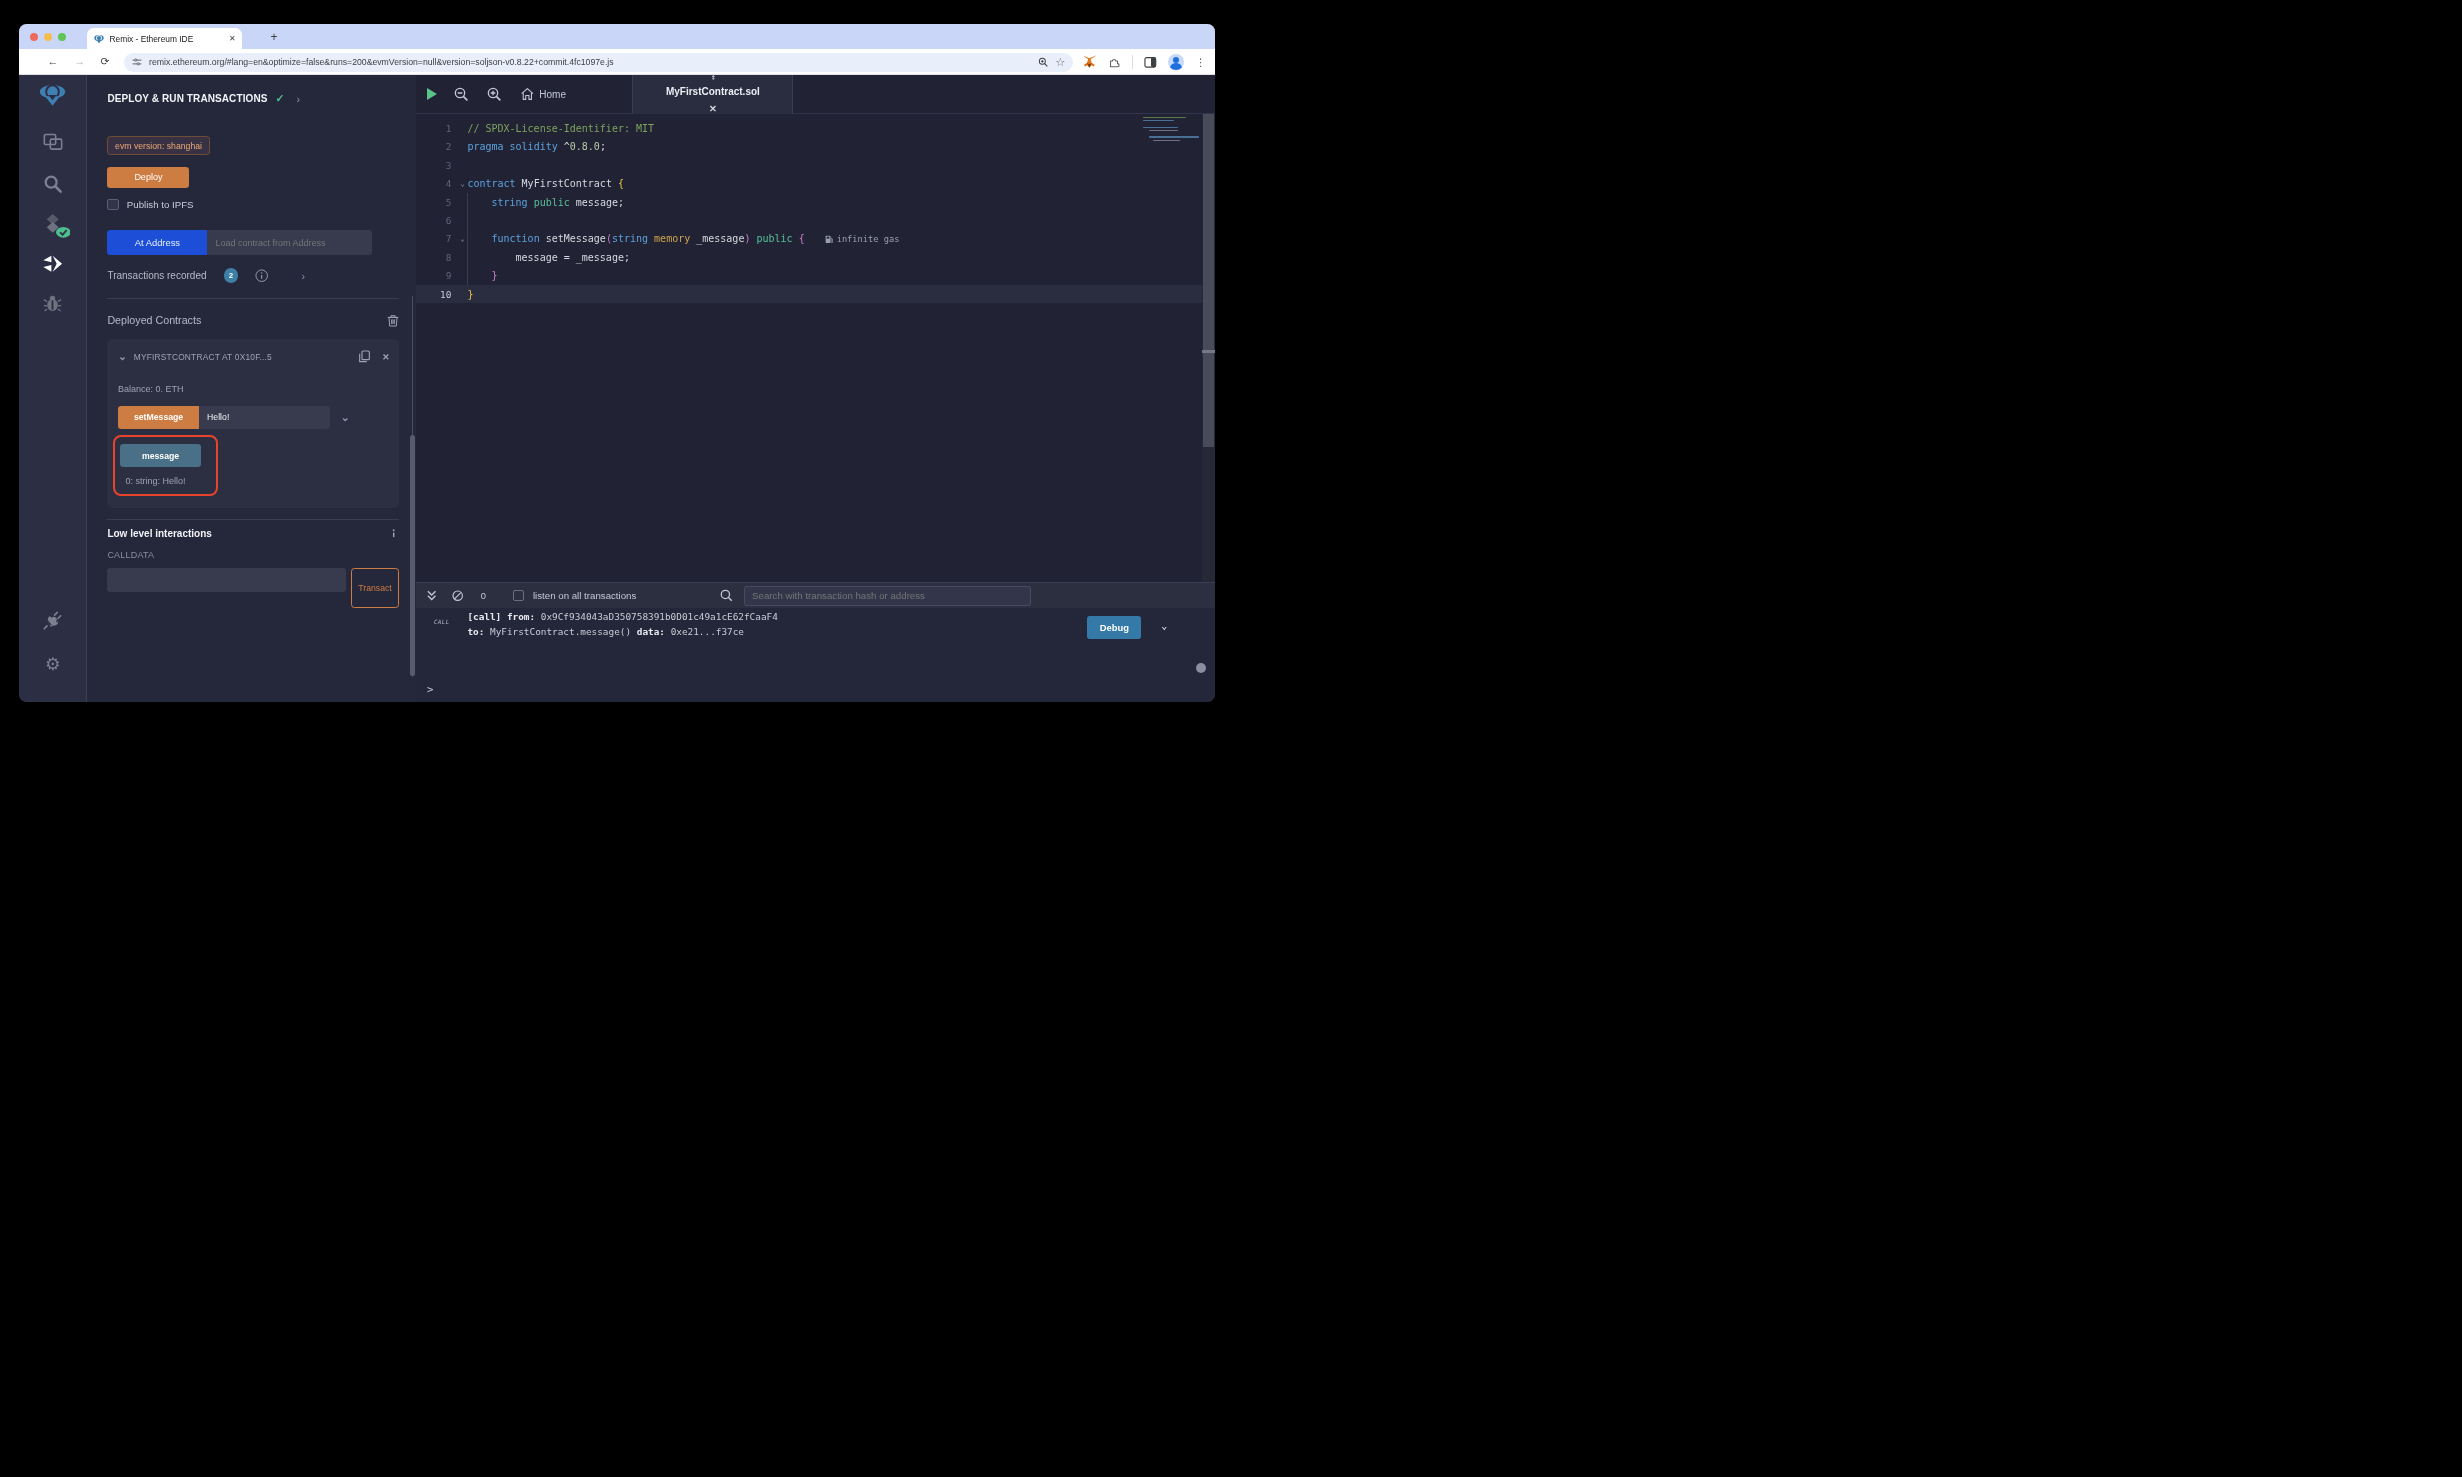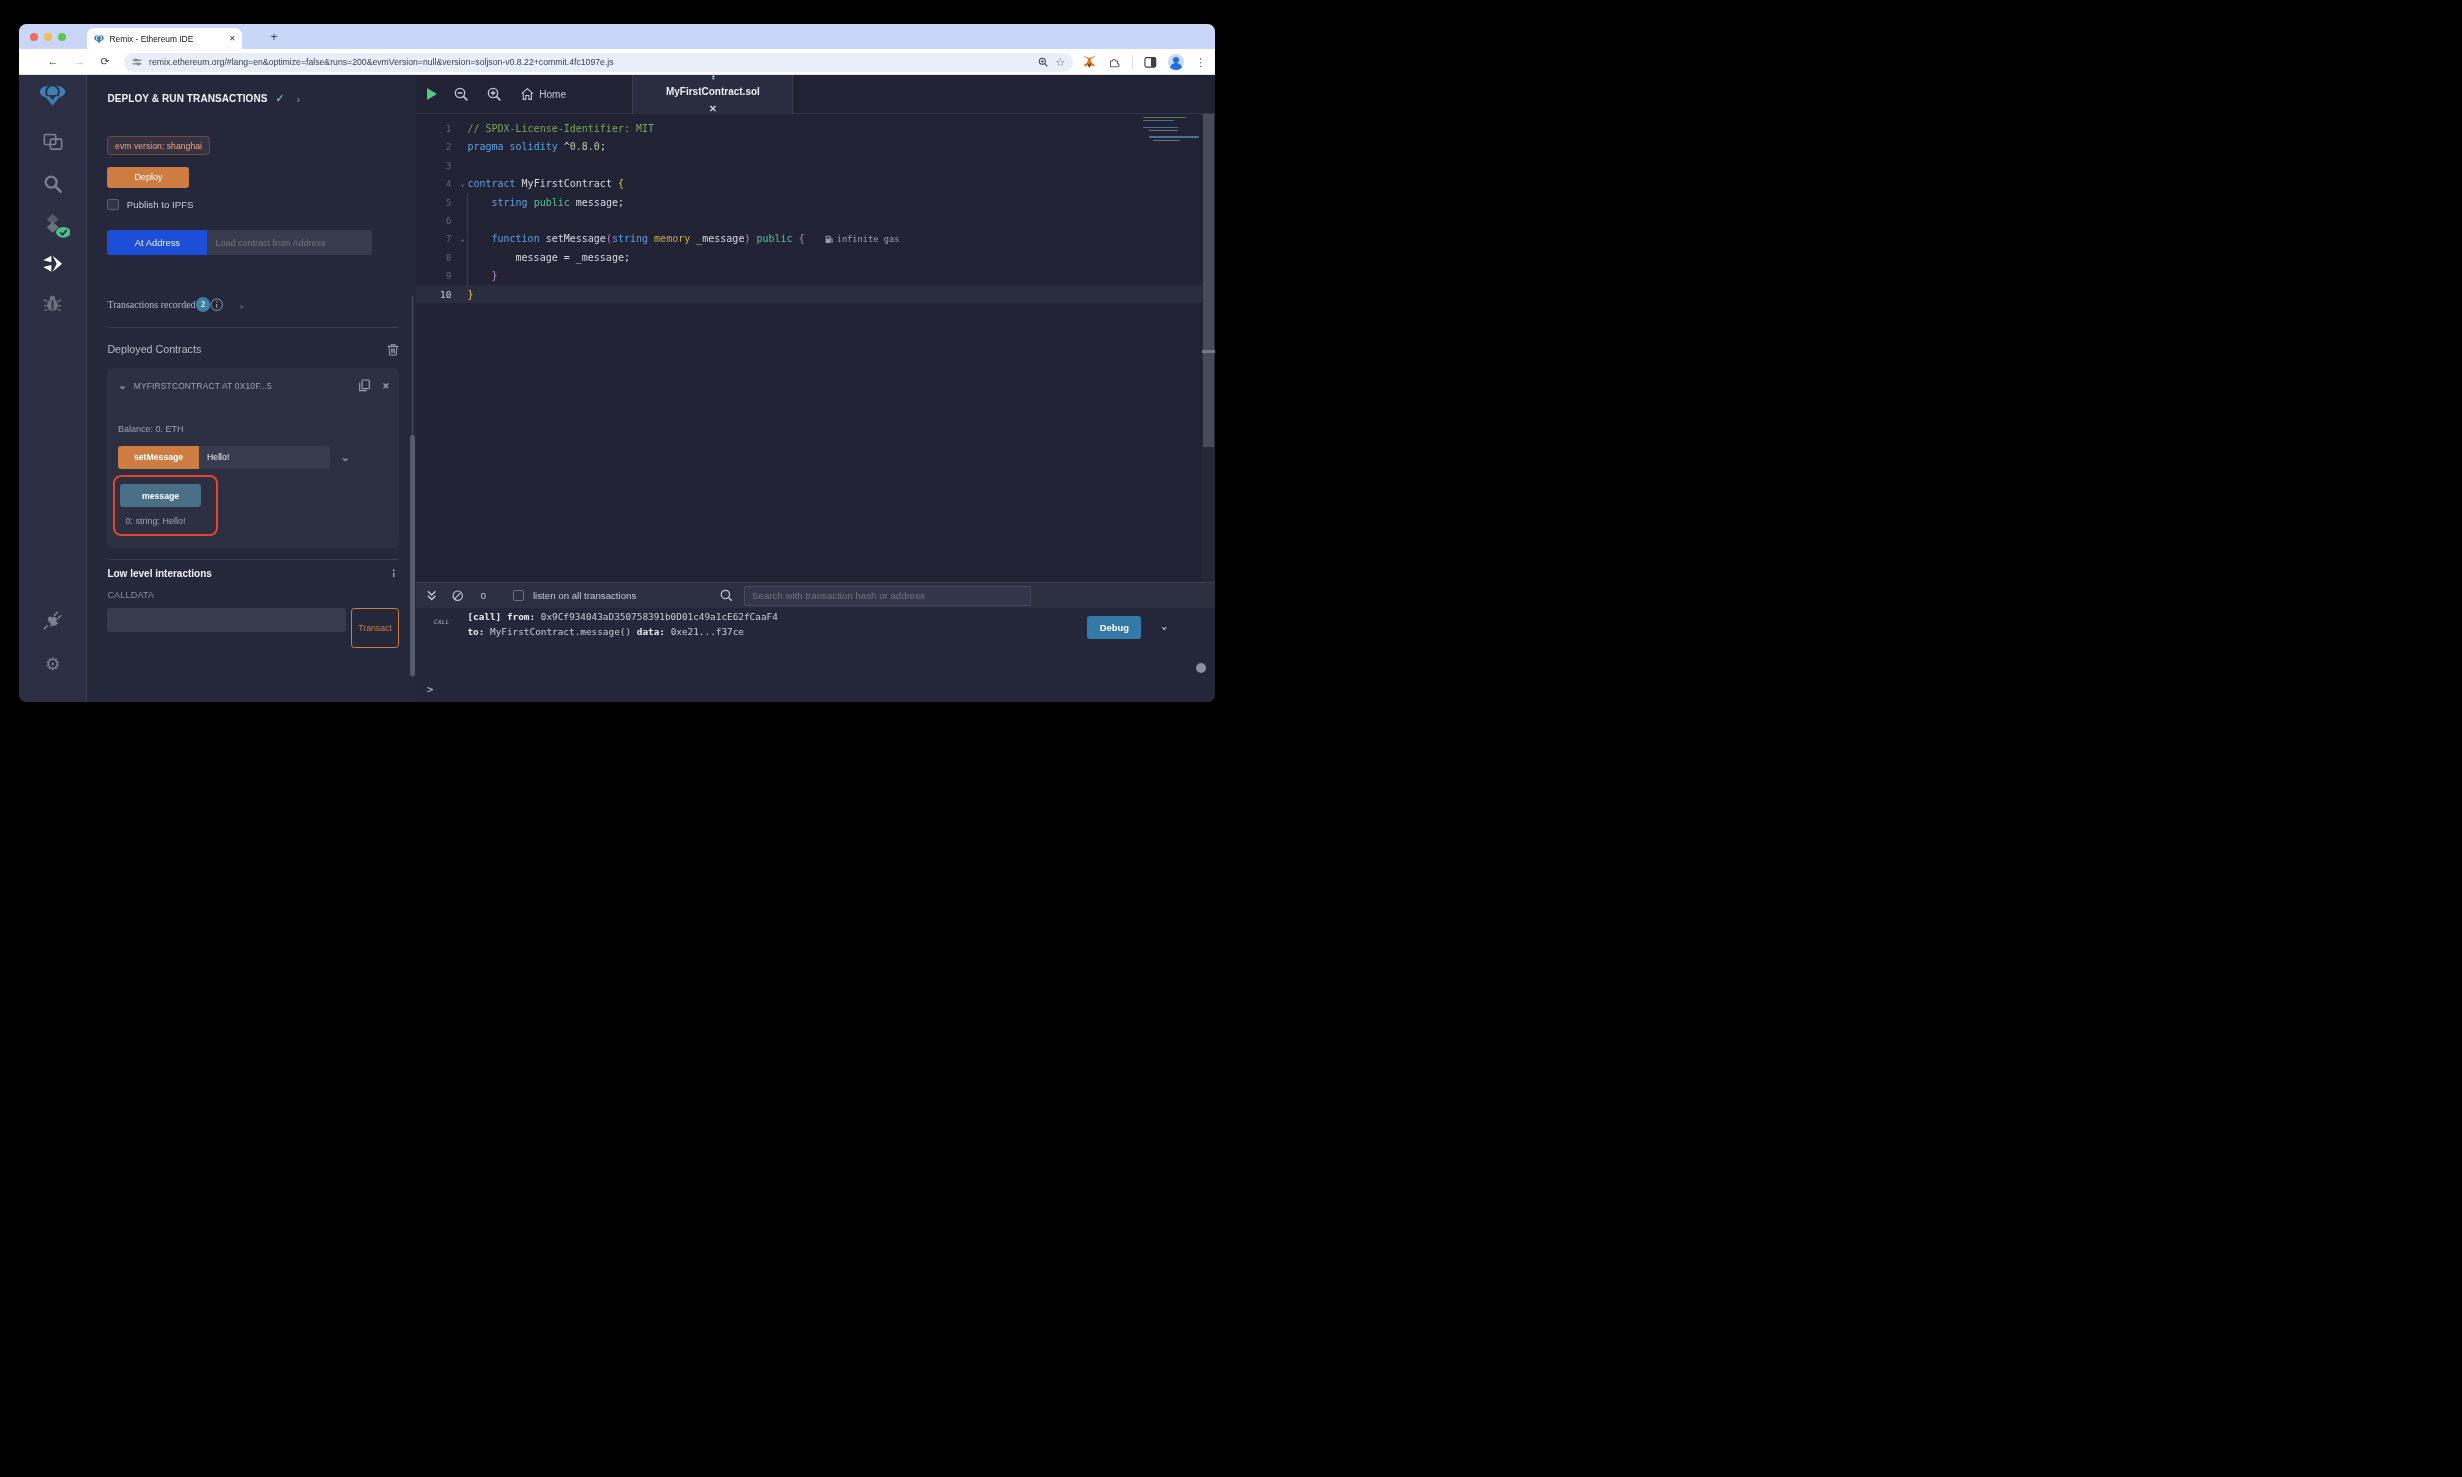--- a/index.html
+++ b/index.html
@@ -43,31 +43,31 @@
   .chev { color:#8f93a8; font-size:10.7px; }
   .badge-evm { display:inline-block; margin-top:31px; padding:3.3px 6.7px; border:0.7px solid #6e4f35; border-radius:3.3px; background:#383144; color:#e8a874; font-size:8.7px; }
   .btn { border:none; border-radius:3.3px; font-size:9px; cursor:pointer; font-family:inherit; }
   .btn-deploy { display:block; margin-top:12px; width:82px; height:21px; background:#cd7d42; color:#fff; }
   .chk-row { margin-top:10.7px; display:flex; align-items:center; gap:8px; }
   .checkbox { width:11.4px; height:11.4px; border:0.7px solid #5b5f73; border-radius:2px; background:#32354a; }
   .chk-label { color:#c8ccd8; font-size:9.7px; }
   .ataddr-row { margin-top:20px; display:flex; align-items:center; }
   .btn-ataddr { width:100px; height:25.4px; background:#1d4ed8; color:#e8f1f6; border-radius:3.3px 0 0 3.3px; font-size:9.4px; }
   .in-ataddr { width:165px; height:25.4px; background:#383b4e; border:none; border-radius:0 3.3px 3.3px 0; color:#8a8ea0; font-size:9px; padding:0 8px; font-family:inherit; }
-  .tx-row { margin-top:42px; display:flex; align-items:center; gap:0;font-family:Liberation Serif, serif; }
+  .tx-row { margin-top:13px; display:flex; align-items:center; gap:17px; }
   .tx-label { color:#b6bac7; font-size:10px; }
   .badge-count { width:14.7px; height:14.7px; border-radius:50%; background:#3e7fa6; color:#fff; font-size:8px; font-weight:bold; display:flex; align-items:center; justify-content:center; }
   .tx-chev { margin-left:16px; }
   .divider { margin-top:14.7px; border-top:0.7px solid #3a3d50; }
   .dc-row { margin-top:14.7px; display:flex; align-items:center; }
   .dc-title { color:#b6bac7; font-size:10.7px; flex:1; }
   .card { margin-top:12px; background:#2c2f42; border-radius:5.4px; padding:10.7px 9.4px 12px 10.7px; }
   .card-head { display:flex; align-items:center; gap:6.7px; }
   .card-title { color:#9da2b3; font-size:8.4px; letter-spacing:0.2px; flex:1; white-space:nowrap; overflow:hidden; }
-  .balance { margin-top:31px; color:#9da2b3; font-size:9px; }
+  .balance { margin-top:20px; color:#9da2b3; font-size:9px; }
   .setmsg-row { margin-top:12px; display:flex; align-items:center; }
   .btn-setmsg { width:81px; height:23px; background:#cd7d42; color:#fff; border-radius:3.3px 0 0 3.3px; font-size:8.7px; font-weight:bold; }
   .in-setmsg { width:131px; height:23px; background:#383b4e; border:none; border-radius:0 3.3px 3.3px 0; color:#f0f1f5; font-size:8.7px; padding:0 8px; font-family:inherit; }
   .setmsg-chev { margin-left:10.7px; }
   .redbox { margin-top:6.7px; margin-left:-5.4px; display:inline-block; border:2.7px solid #e8432d; border-radius:8px; padding:6.7px 14.7px 8px 5.4px; }
   .btn-msg { width:81px; height:23.4px; background:#4a7087; color:#fff; border-radius:3.3px; font-size:8.7px; font-weight:bold; }
   .msg-result { margin-top:8.7px; margin-left:5.4px; color:#9da2b3; font-size:9px; }
   .ll-row { margin-top:8px; display:flex; align-items:center; }
   .ll-title { color:#f2f3f7; font-size:10px; font-weight:bold; flex:1; }
   .calldata { margin-top:10.7px; color:#8a8ea0; font-size:9px; letter-spacing:0.2px; }

